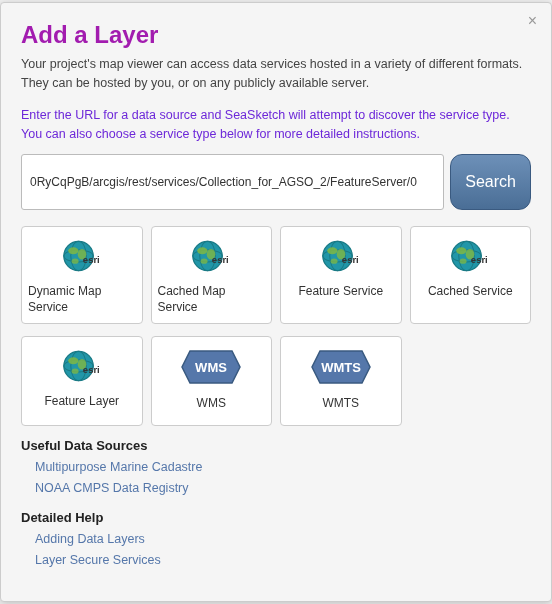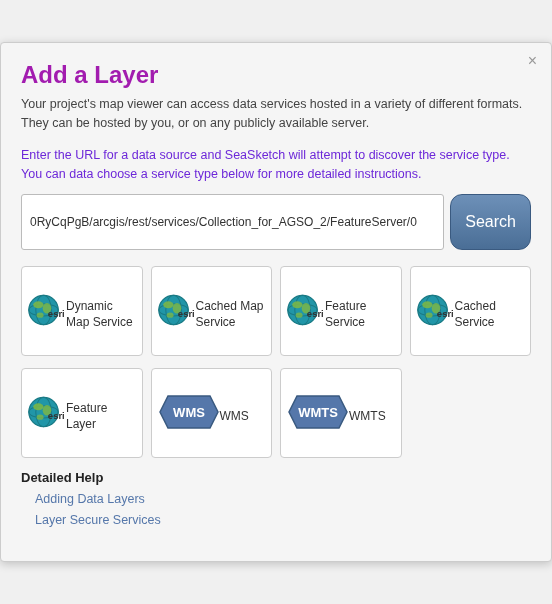--- a/index.html
+++ b/index.html
@@ -79,21 +79,21 @@
       grid-template-columns: repeat(4, 1fr);
       gap: 8px;
       margin-bottom: 12px;
     }
     .service-tile {
       background: #fff;
       border: 1px solid #ccc;
       border-radius: 4px;
       padding: 10px 6px 8px 6px;
       display: flex;
-      flex-direction: row;
+      flex-direction: column;
       align-items: center;
       cursor: pointer;
       min-height: 90px;
     }
     .service-tile-label {
       font-size: 12px;
       color: #333;
       text-align: left;
       margin-top: 6px;
       line-height: 1.3;
@@ -127,21 +127,21 @@
   <button class="modal-close">×</button>
 
   <div class="modal-title">Add a Layer</div>
   <div class="modal-subtitle">
     <span>Your project's map viewer can access data services hosted in a variety of different formats.</span><br>
     <span>They can be hosted by you, or on any publicly available server.</span>
   </div>
 
   <div class="instruction-text">
     <span>Enter the URL for a data source and SeaSketch will attempt to discover the service type.</span><br>
-    <span>You can data choose a service type below for more detailed instructions.</span>
+    <span>You can also choose a service type below for more detailed instructions.</span>
   </div>
 
   <div class="search-row">
     <input class="search-input" type="text" placeholder="0RyCqPgB/arcgis/rest/services/Collection_for_AGSO_2/FeatureServer/0" value="0RyCqPgB/arcgis/rest/services/Collection_for_AGSO_2/FeatureServer/0" style="">
     <button class="search-button">Search</button>
   </div>
 
   <div class="service-grid" id="service-row1">
   <div class="service-tile">
         <div>
@@ -252,20 +252,27 @@
       <svg width="62" height="40" viewBox="0 0 62 40" xmlns="http://www.w3.org/2000/svg">
         <polygon points="10,4 52,4 60,20 52,36 10,36 2,20" fill="#5577aa" stroke="#3a5a80" stroke-width="1.5"></polygon>
         <text x="31" y="25" text-anchor="middle" font-size="13" font-weight="bold" fill="white" font-family="Arial">WMTS</text>
       </svg>
     </div>
         <div class="service-tile-label">WMTS</div>
       </div>
       <div class="service-tile" style="visibility: hidden;"></div>
     </div>
 
+  <div class="useful-section">
+    <div class="section-header">Useful Data Sources</div>
+    <div id="useful-links">
+        <a class="section-link" href="#">Multipurpose Marine Cadastre</a>
+        <a class="section-link" href="#">NOAA CMPS Data Registry</a>
+      </div>
+  </div>
 
   <div class="useful-section">
     <div class="section-header">Detailed Help</div>
     <div id="help-links">
         <a class="section-link" href="#">Adding Data Layers</a>
         <a class="section-link" href="#">Layer Secure Services</a>
       </div>
   </div>
 </div>
 

